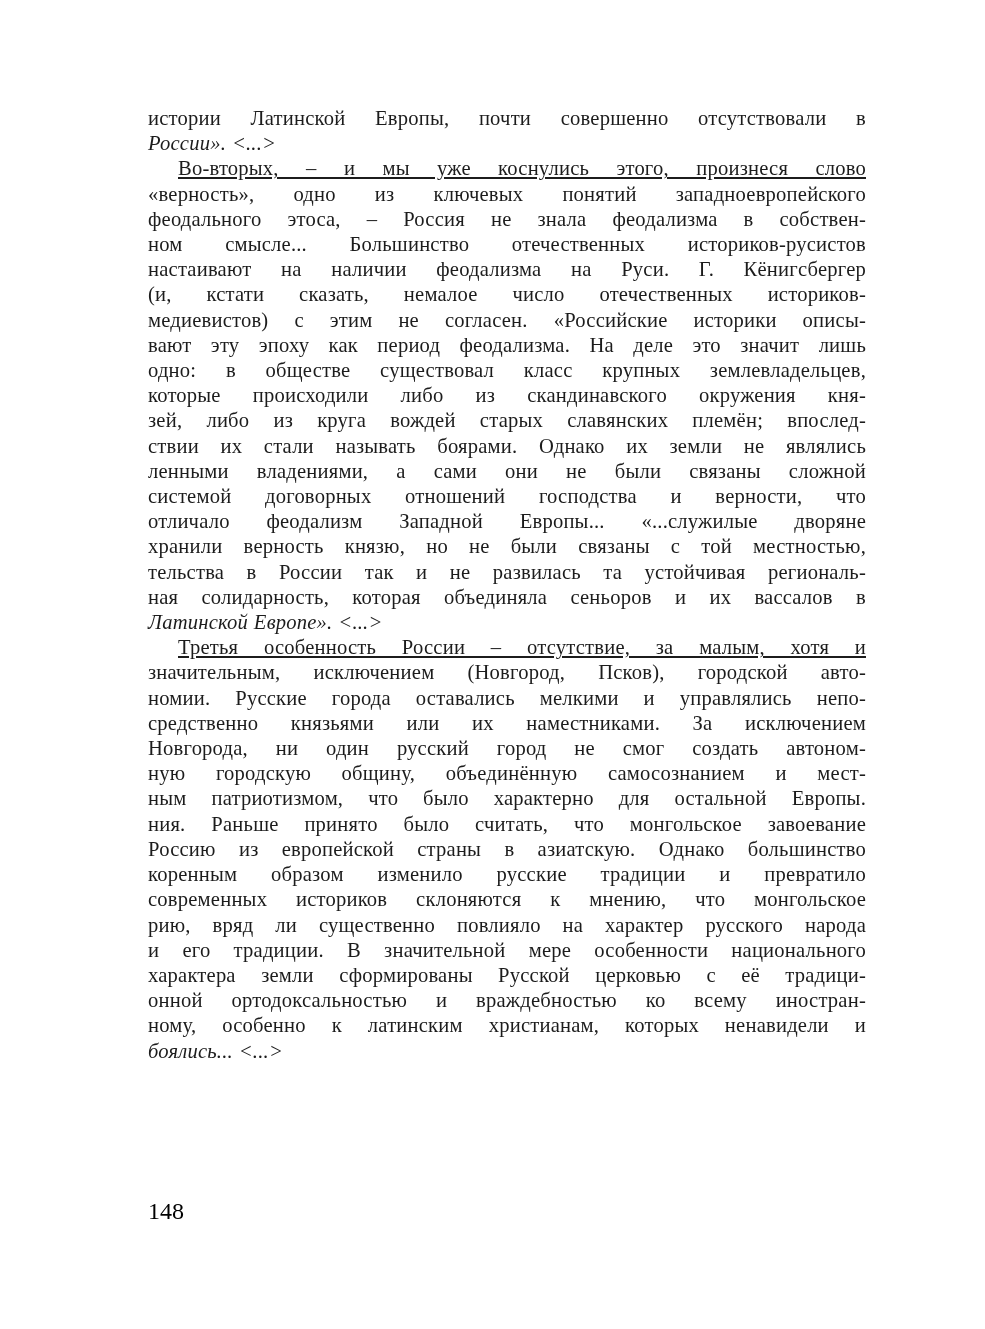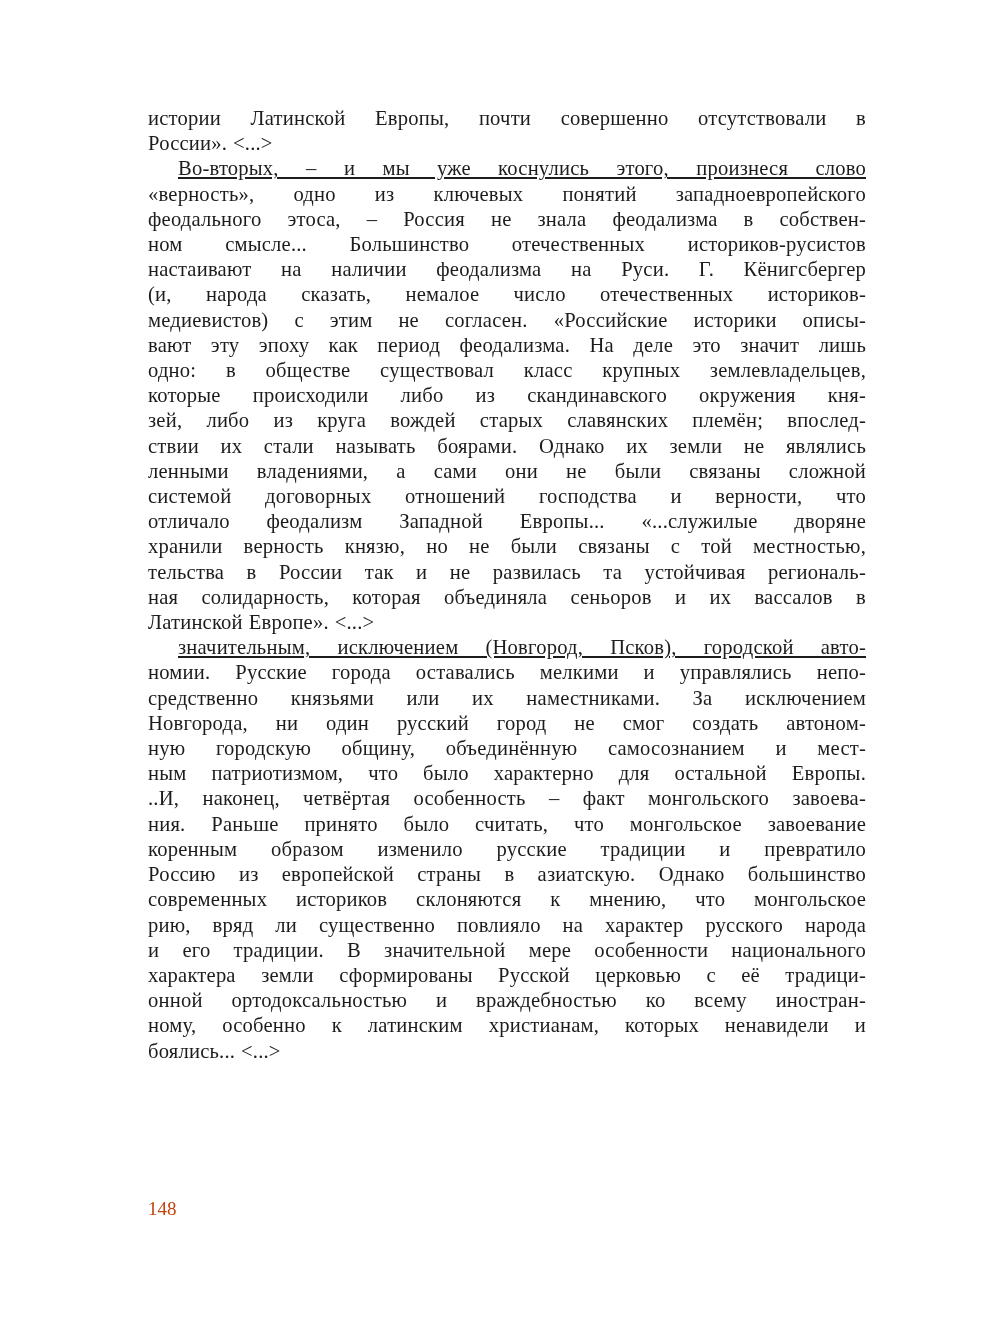--- a/index.html
+++ b/index.html
@@ -27,74 +27,75 @@
   }
   .para { margin: 0; padding: 0; }
   .line {
     text-align: justify;
     text-align-last: justify;
     white-space: normal;
     word-spacing: 0.5px;
   }
   .line.last {
     text-align-last: left;
+    font-style: italic;
   }
   .para.indent .line:first-child {
     padding-left: 30px;
     text-decoration: underline;
   }
   .page-number {
     position: absolute;
     left: 148px;
     top: 1198px;
-    font-size: 19px;
-    color: #c2410c;
+    font-size: 24px;
+    color: #000000;
   }
 </style>
 </head>
 <body>
 
 <div class="page">
   <div class="text-block">
       <div class="para">
         <div class="line">истории Латинской Европы, почти совершенно отсутствовали в</div>
         <div class="line last">России». &lt;...&gt;</div>
       </div>
       <div class="para indent">
         <div class="line">Во-вторых, – и мы уже коснулись этого, произнеся слово</div>
         <div class="line">«верность», одно из ключевых понятий западноевропейского</div>
         <div class="line">феодального этоса, – Россия не знала феодализма в собствен-</div>
         <div class="line">ном смысле... Большинство отечественных историков-русистов</div>
         <div class="line">настаивают на наличии феодализма на Руси. Г. Кёнигсбергер</div>
-        <div class="line">(и, народа сказать, немалое число отечественных историков-</div>
+        <div class="line">(и, кстати сказать, немалое число отечественных историков-</div>
         <div class="line">медиевистов) с этим не согласен. «Российские историки описы-</div>
         <div class="line">вают эту эпоху как период феодализма. На деле это значит лишь</div>
         <div class="line">одно: в обществе существовал класс крупных землевладельцев,</div>
         <div class="line">которые происходили либо из скандинавского окружения кня-</div>
         <div class="line">зей, либо из круга вождей старых славянских племён; впослед-</div>
         <div class="line">ствии их стали называть боярами. Однако их земли не являлись</div>
         <div class="line">ленными владениями, а сами они не были связаны сложной</div>
         <div class="line">системой договорных отношений господства и верности, что</div>
         <div class="line">отличало феодализм Западной Европы... «...служилые дворяне</div>
         <div class="line">хранили верность князю, но не были связаны с той местностью,</div>
         <div class="line">тельства в России так и не развилась та устойчивая региональ-</div>
         <div class="line">ная солидарность, которая объединяла сеньоров и их вассалов в</div>
         <div class="line last">Латинской Европе». &lt;...&gt;</div>
       </div>
       <div class="para indent">
+        <div class="line">Третья особенность России – отсутствие, за малым, хотя и</div>
         <div class="line">значительным, исключением (Новгород, Псков), городской авто-</div>
         <div class="line">номии. Русские города оставались мелкими и управлялись непо-</div>
         <div class="line">средственно князьями или их наместниками. За исключением</div>
         <div class="line">Новгорода, ни один русский город не смог создать автоном-</div>
         <div class="line">ную городскую общину, объединённую самосознанием и мест-</div>
         <div class="line">ным патриотизмом, что было характерно для остальной Европы.</div>
-        <div class="line">..И, наконец, четвёртая особенность – факт монгольского завоева-</div>
         <div class="line">ния. Раньше принято было считать, что монгольское завоевание</div>
+        <div class="line">Россию из европейской страны в азиатскую. Однако большинство</div>
         <div class="line">коренным образом изменило русские традиции и превратило</div>
-        <div class="line">Россию из европейской страны в азиатскую. Однако большинство</div>
         <div class="line">современных историков склоняются к мнению, что монгольское</div>
         <div class="line">рию, вряд ли существенно повлияло на характер русского народа</div>
         <div class="line">и его традиции. В значительной мере особенности национального</div>
         <div class="line">характера земли сформированы Русской церковью с её традици-</div>
         <div class="line">онной ортодоксальностью и враждебностью ко всему иностран-</div>
         <div class="line">ному, особенно к латинским христианам, которых ненавидели и</div>
         <div class="line last">боялись... &lt;...&gt;</div>
       </div>
     </div>
   <div class="page-number">148</div>

